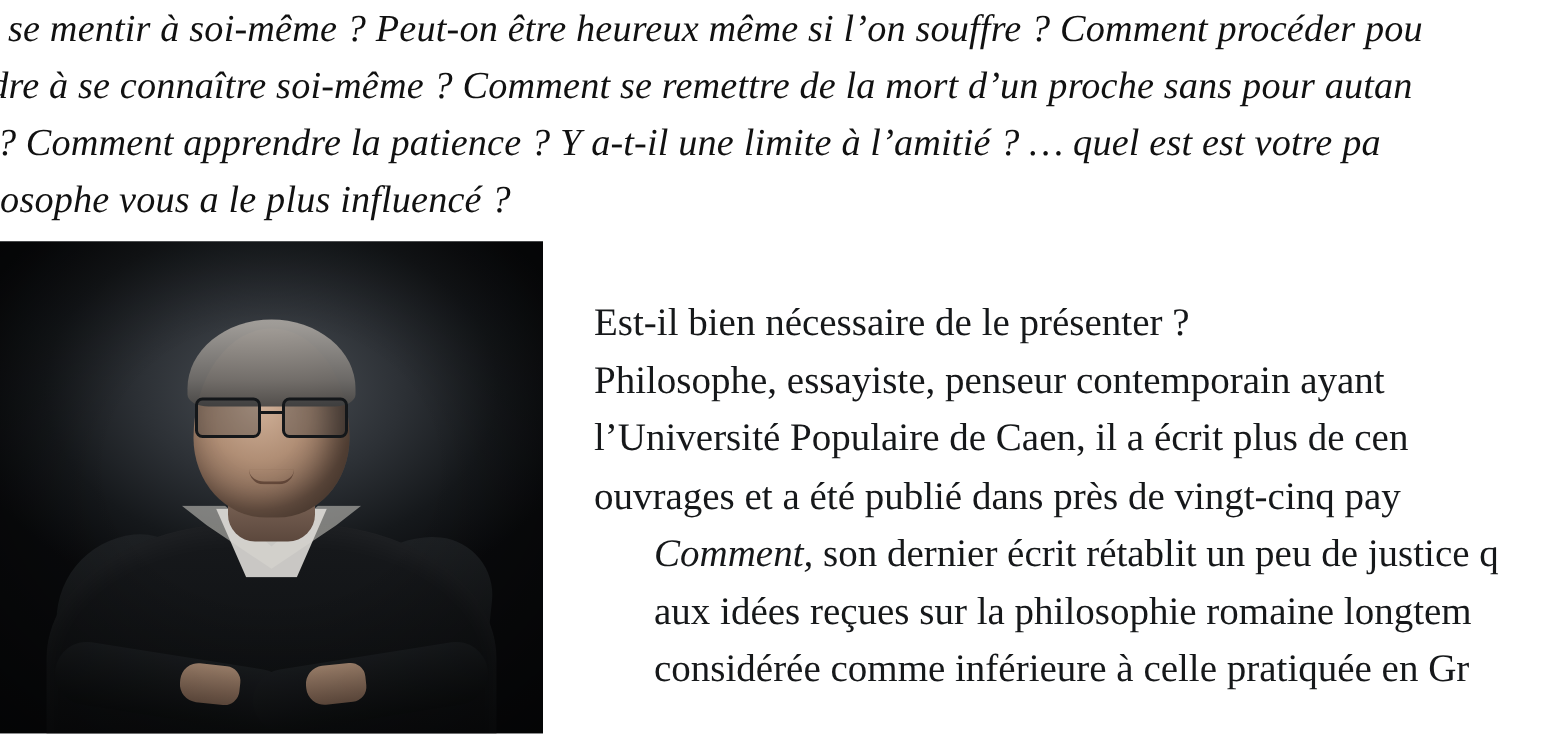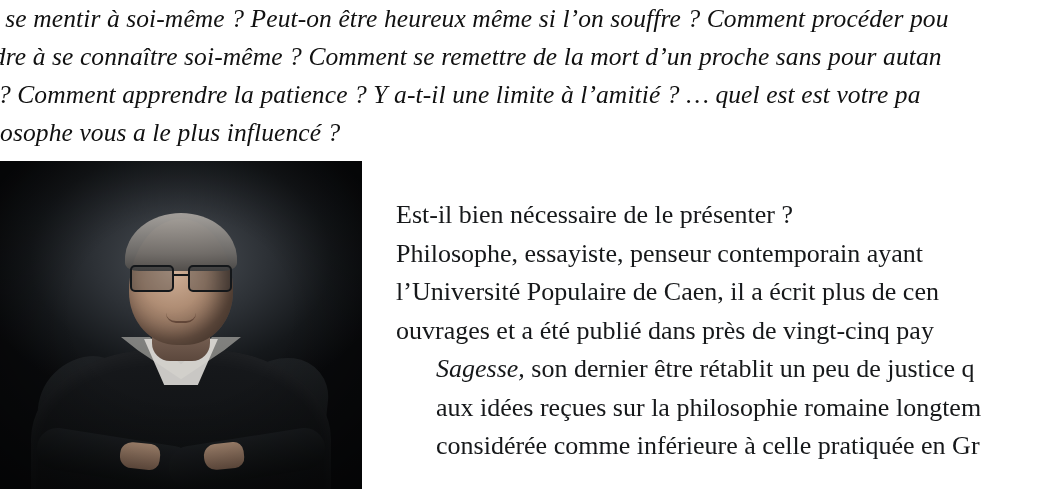--- a/index.html
+++ b/index.html
@@ -266,18 +266,18 @@
     <div class="hand-l"></div>
     <div class="hand-r"></div>
     <div class="vignette"></div>
   </div>
 
   <div class="bio">
     <div class="bline">Est-il bien nécessaire de le présenter ?</div>
     <div class="bline">Philosophe, essayiste, penseur contemporain ayant</div>
     <div class="bline">l’Université Populaire de Caen, il a écrit plus de cen</div>
     <div class="bline">ouvrages et a été publié dans près de vingt-cinq pay</div>
-    <div class="bline indent"><em>Sagesse,</em><span> son dernier être rétablit un peu de justice q</span></div>
+    <div class="bline indent"><em>Comment,</em><span> son dernier écrit rétablit un peu de justice q</span></div>
     <div class="bline indent">aux idées reçues sur la philosophie romaine longtem</div>
     <div class="bline indent">considérée comme inférieure à celle pratiquée en Gr</div>
   </div>
 
 </div>
 
 </body></html>

